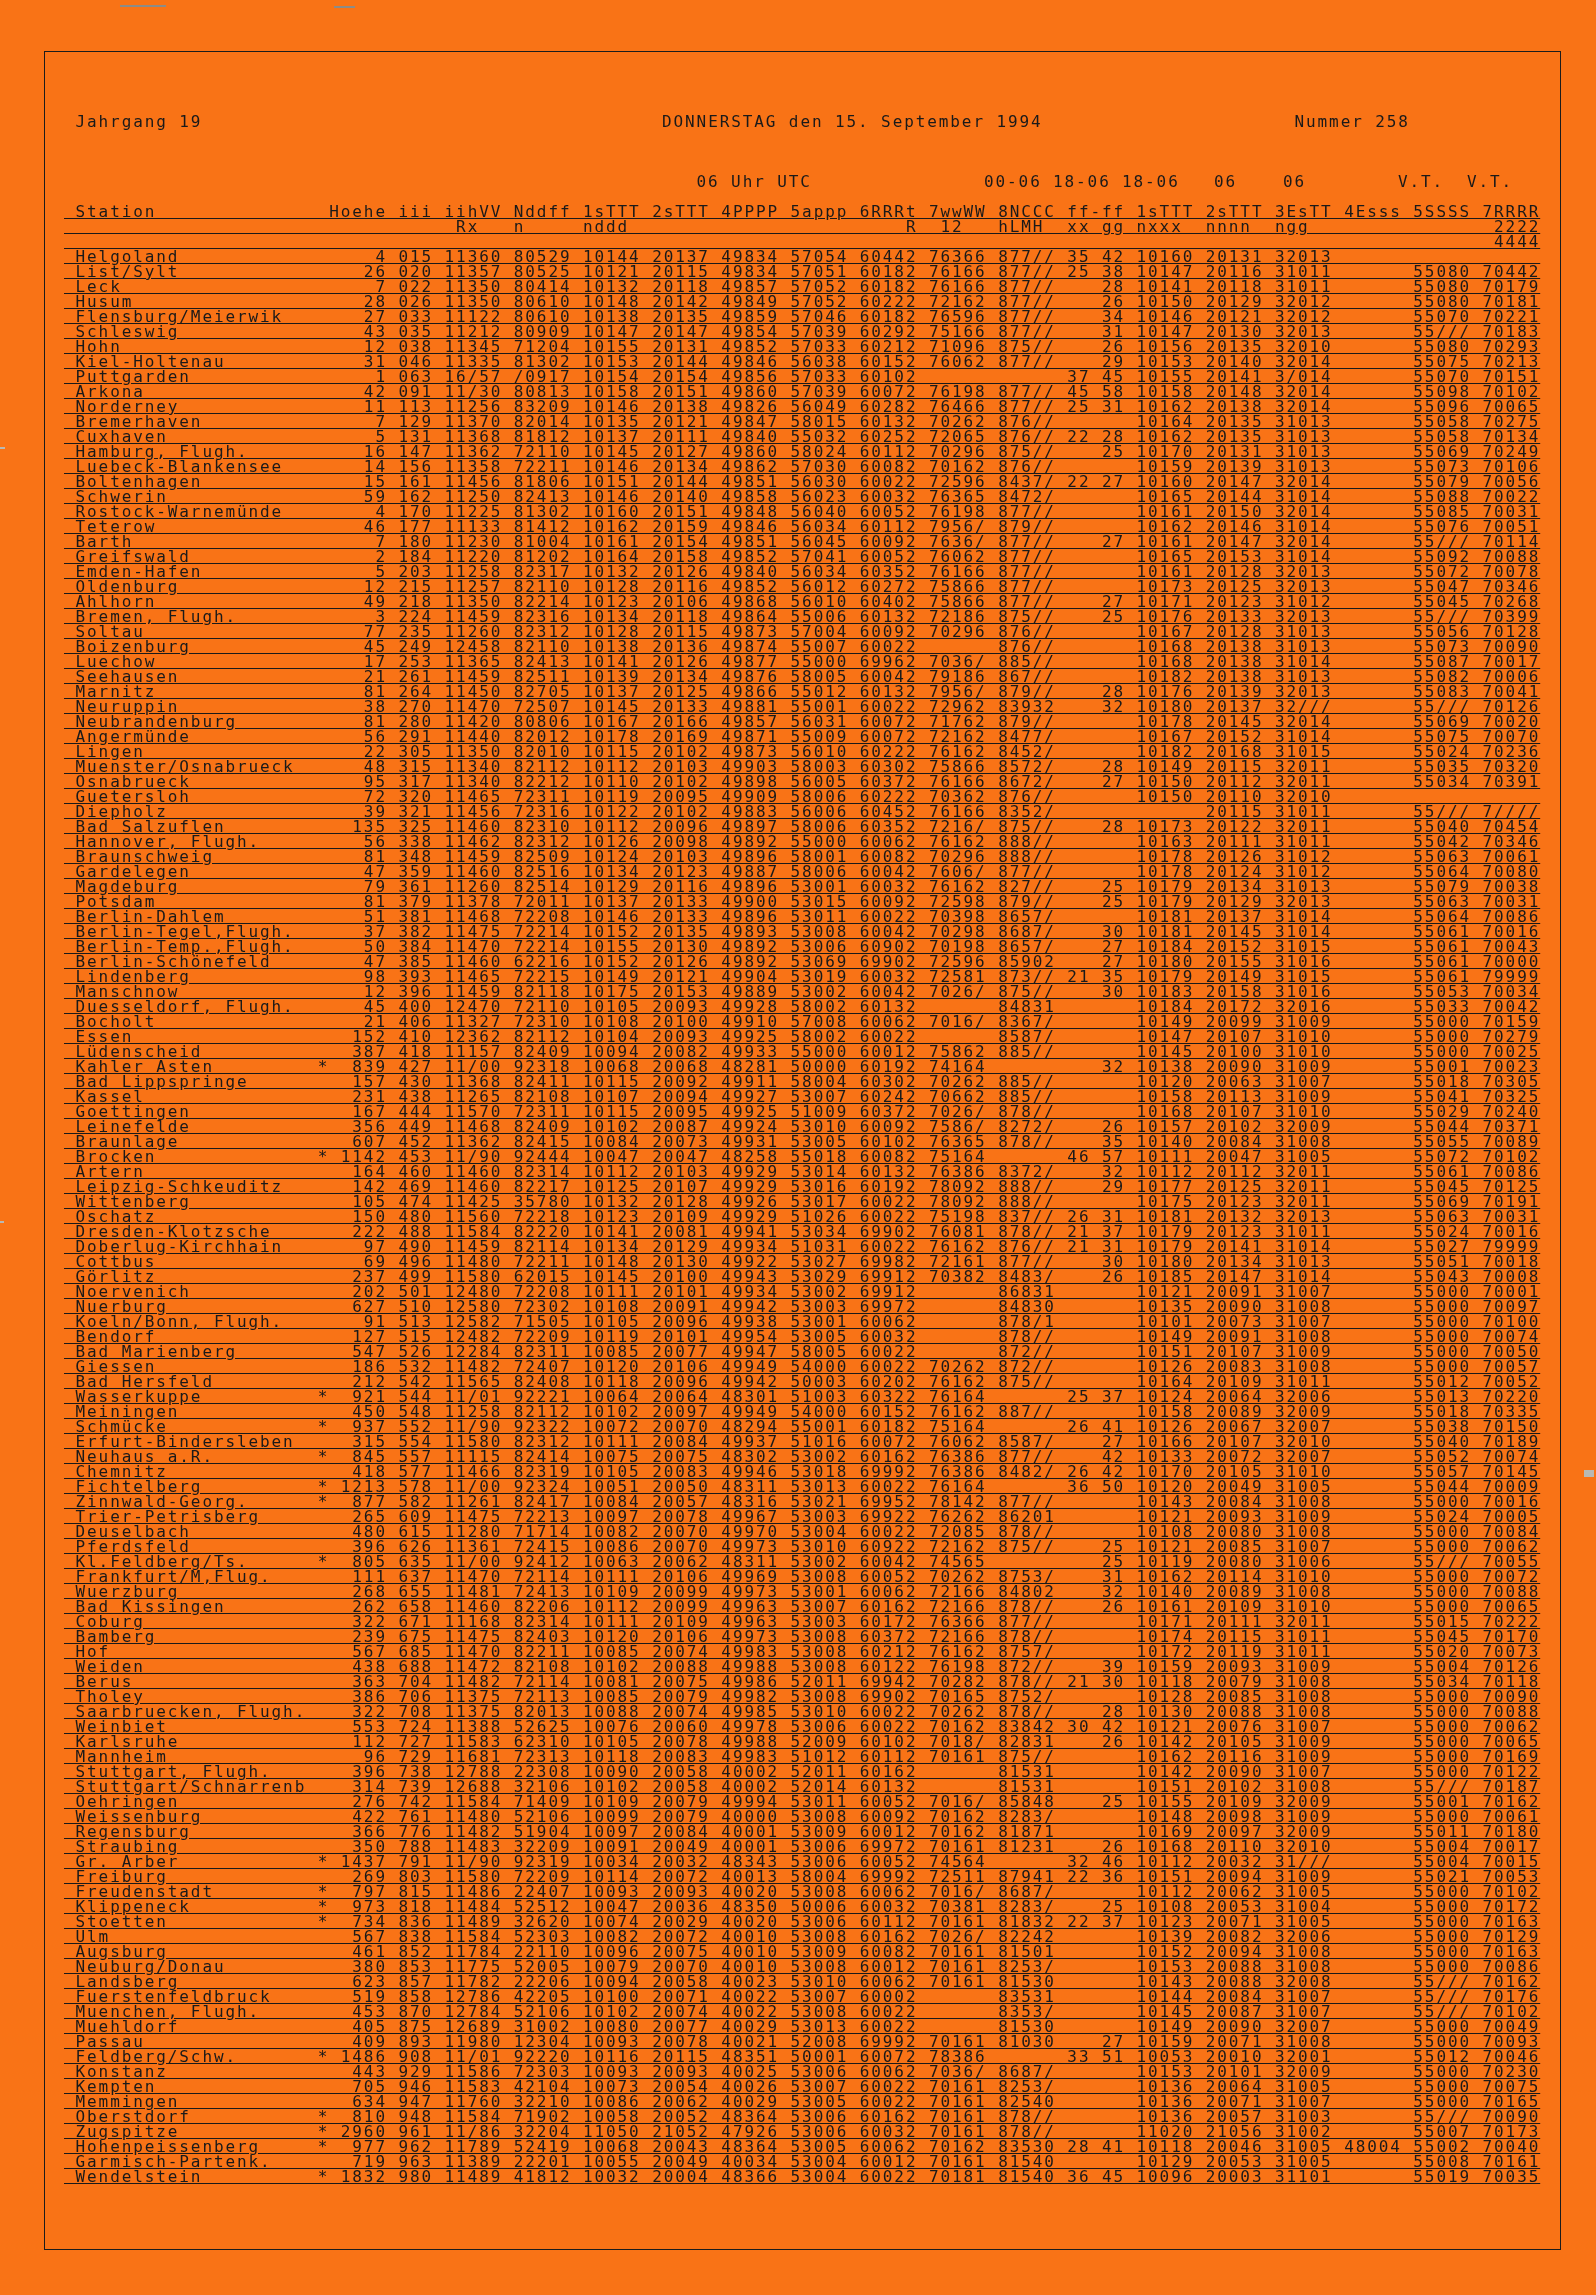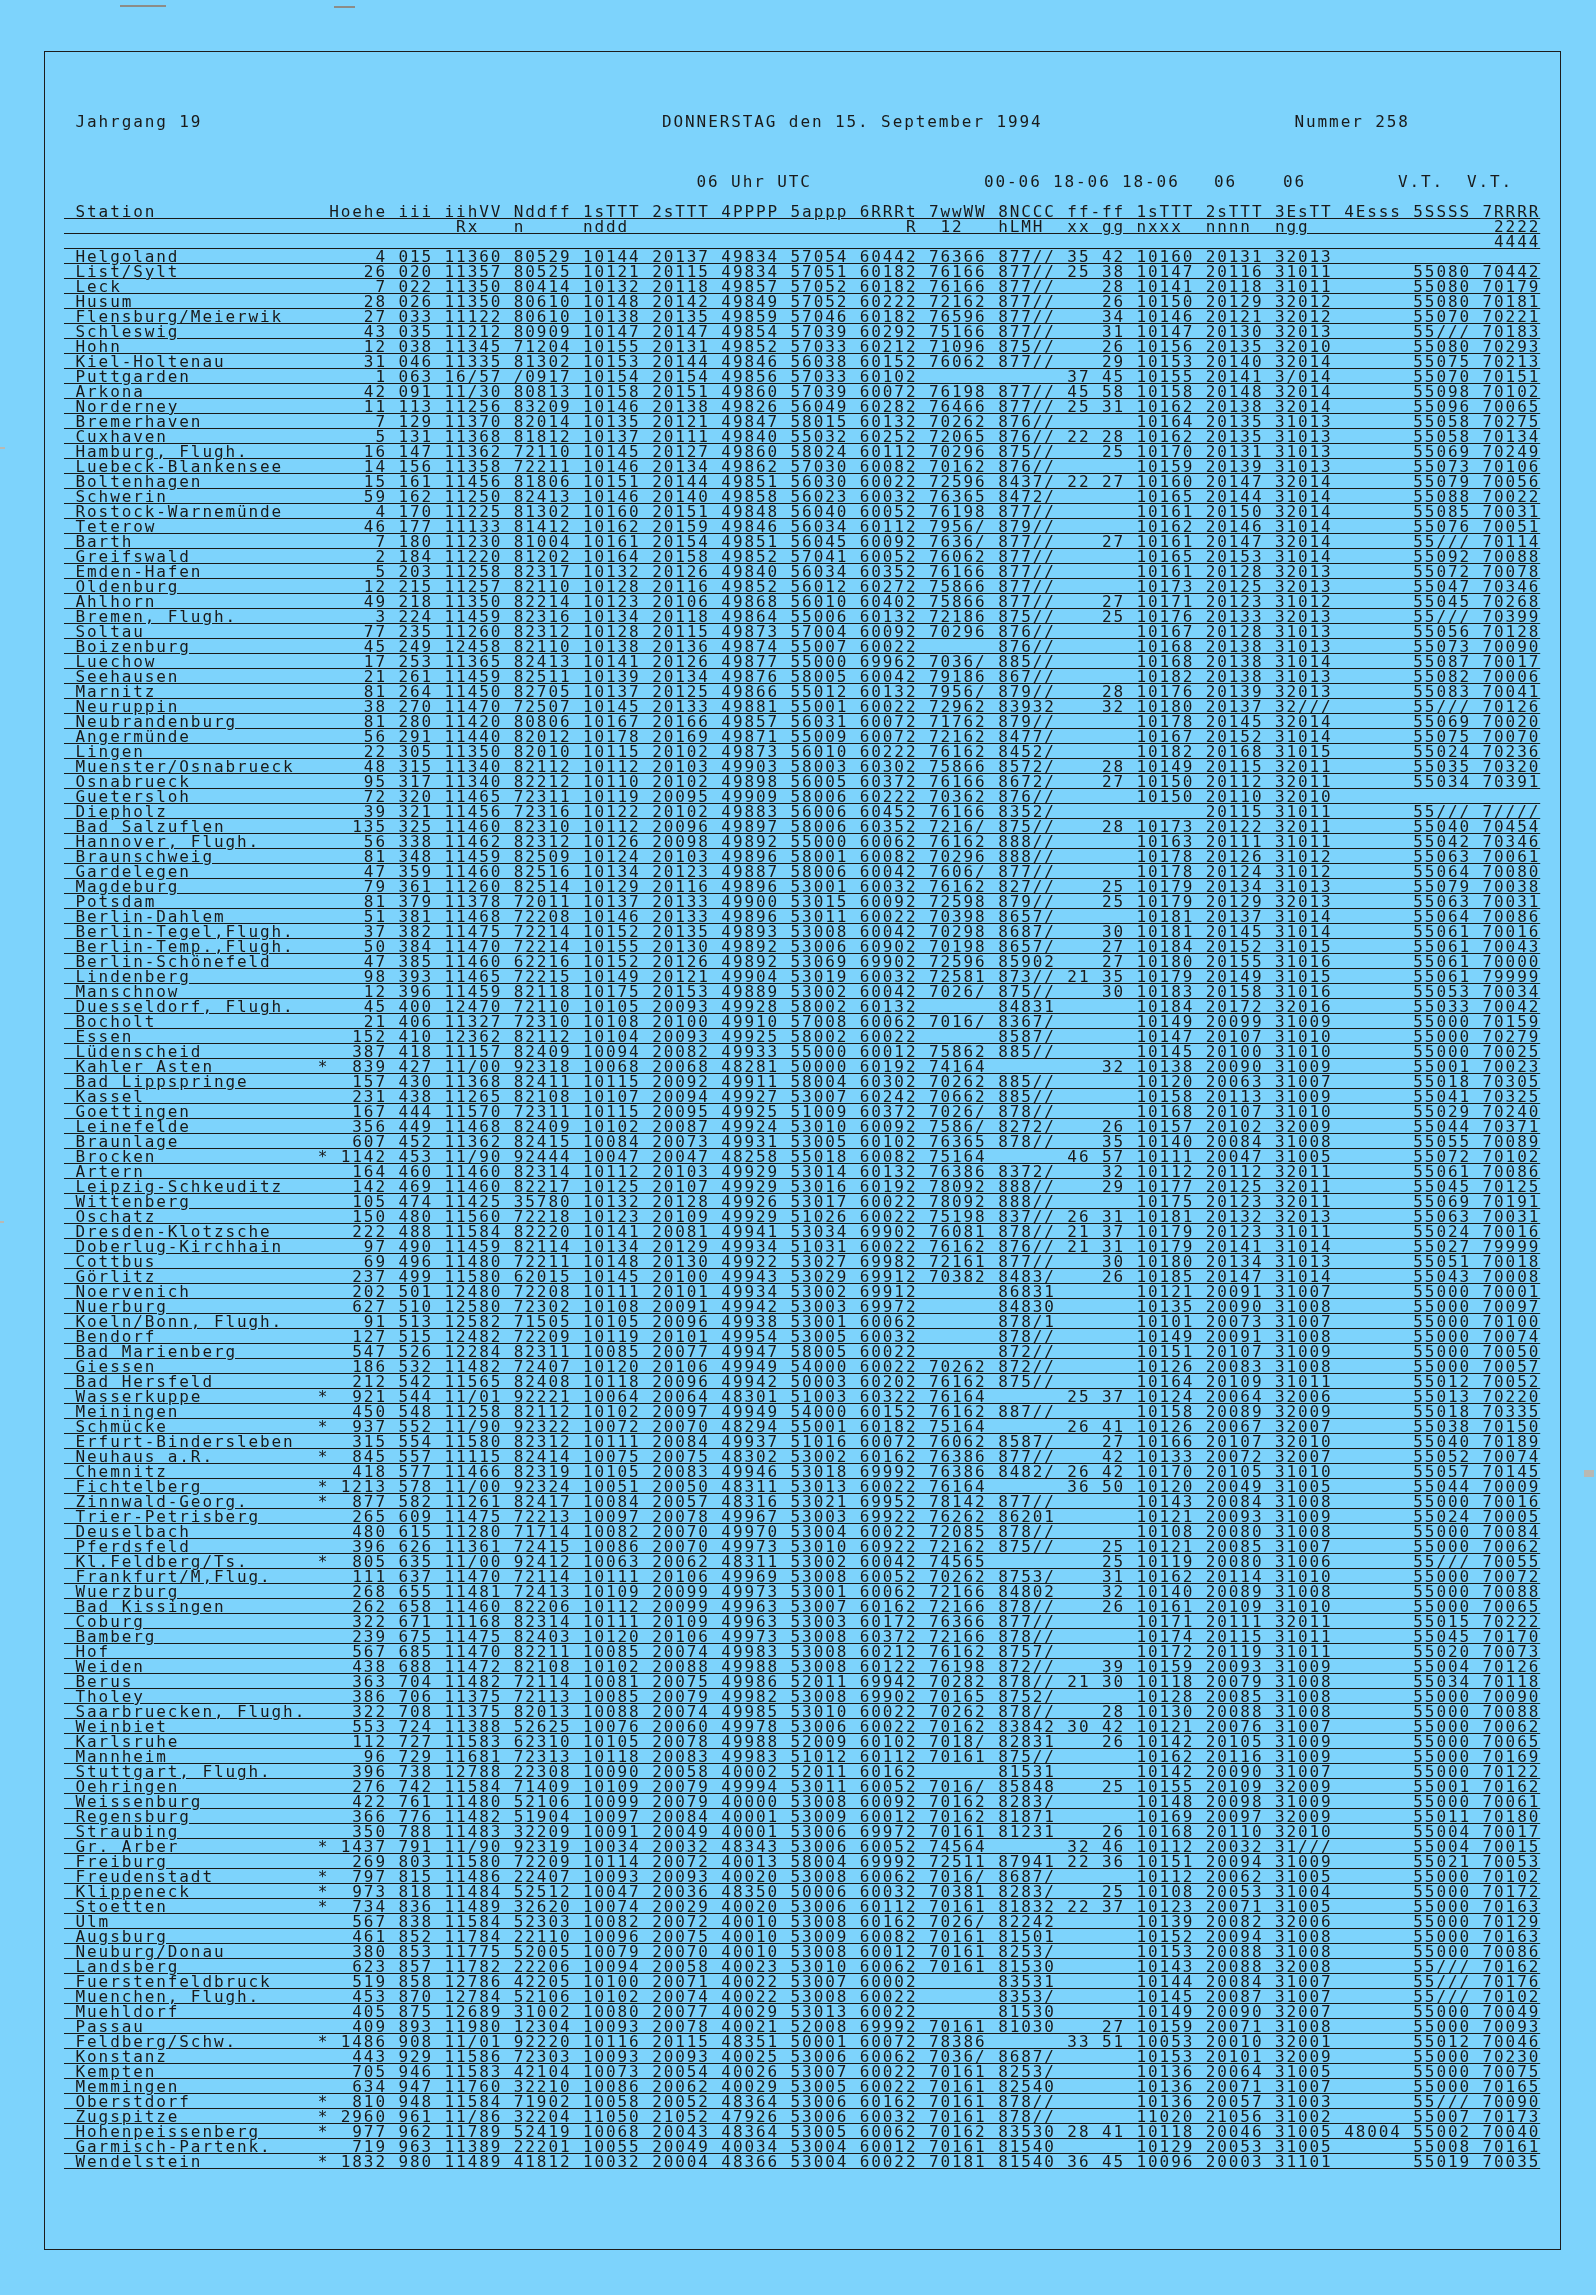--- a/index.html
+++ b/index.html
@@ -1,18 +1,18 @@
 <!DOCTYPE html>
 <html style="font-size:12.8px"><head>
 <meta charset="utf-8">
 <title>Document</title>
 <style>
   html,body{margin:0;padding:0;background:#f6f6f3;}
   .sheet{
-    position:relative;width:1596px;height:2295px;background:#7dd3fc;overflow:hidden;
+    position:relative;width:1596px;height:2295px;background:#f97316;overflow:hidden;
     font-family:"DejaVu Sans Mono",monospace;font-size:16px;letter-spacing:1.9px;color:#1a1a1a;
     --x0:64px; --y0:114px; --adv:11.5px; --lh:15px;
   }
   .frame{position:absolute;left:44px;top:51px;width:1515px;height:2197px;border:1.6px solid #1c1c1c;}
   .tag{position:absolute;white-space:pre;left:calc(var(--x0) + var(--c)*var(--adv));top:calc(var(--y0) + var(--l)*var(--lh));height:var(--lh);line-height:var(--lh);}
   #table-lines{position:absolute;left:var(--x0);top:calc(var(--y0) + 6*var(--lh));text-decoration:underline;}
   .line{height:var(--lh);line-height:var(--lh);white-space:pre;}
   .mark{position:absolute;background:#8c8c88;}
   .mark.faint{background:#b9b9b4;}
 </style>
@@ -141,20 +141,21 @@
       <div class="line"> Bamberg                 239 675 11475 82403 10120 20106 49973 53008 60372 72166 878//       10174 20115 31011       55045 70170</div>
       <div class="line"> Hof                     567 685 11470 82211 10085 20074 49983 53008 60212 76162 8757/       10172 20119 31011       55020 70073</div>
       <div class="line"> Weiden                  438 688 11472 82108 10102 20088 49988 53008 60122 76198 872//    39 10159 20093 31009       55004 70126</div>
       <div class="line"> Berus                   363 704 11482 72114 10081 20075 49986 52011 69942 70282 878// 21 30 10118 20079 31008       55034 70118</div>
       <div class="line"> Tholey                  386 706 11375 72113 10085 20079 49982 53008 69902 70165 8752/       10128 20085 31008       55000 70090</div>
       <div class="line"> Saarbruecken, Flugh.    322 708 11375 82013 10088 20074 49985 53010 60022 70262 878//    28 10130 20088 31008       55000 70088</div>
       <div class="line"> Weinbiet                553 724 11388 52625 10076 20060 49978 53006 60022 70162 83842 30 42 10121 20076 31007       55000 70062</div>
       <div class="line"> Karlsruhe               112 727 11583 62310 10105 20078 49988 52009 60102 7018/ 82831    26 10142 20105 31009       55000 70065</div>
       <div class="line"> Mannheim                 96 729 11681 72313 10118 20083 49983 51012 60112 70161 875//       10162 20116 31009       55000 70169</div>
       <div class="line"> Stuttgart, Flugh.       396 738 12788 22308 10090 20058 40002 52011 60162       81531       10142 20090 31007       55000 70122</div>
+      <div class="line"> Stuttgart/Schnarrenb    314 739 12688 32106 10102 20058 40002 52014 60132       81531       10151 20102 31008       55/// 70187</div>
       <div class="line"> Oehringen               276 742 11584 71409 10109 20079 49994 53011 60052 7016/ 85848    25 10155 20109 32009       55001 70162</div>
       <div class="line"> Weissenburg             422 761 11480 52106 10099 20079 40000 53008 60092 70162 8283/       10148 20098 31009       55000 70061</div>
       <div class="line"> Regensburg              366 776 11482 51904 10097 20084 40001 53009 60012 70162 81871       10169 20097 32009       55011 70180</div>
       <div class="line"> Straubing               350 788 11483 32209 10091 20049 40001 53006 69972 70161 81231    26 10168 20110 32010       55004 70017</div>
       <div class="line"> Gr. Arber            * 1437 791 11/90 92319 10034 20032 48343 53006 60052 74564       32 46 10112 20032 31///       55004 70015</div>
       <div class="line"> Freiburg                269 803 11580 72209 10114 20072 40013 58004 69992 72511 87941 22 36 10151 20094 31009       55021 70053</div>
       <div class="line"> Freudenstadt         *  797 815 11486 22407 10093 20093 40020 53008 60062 7016/ 8687/       10112 20062 31005       55000 70102</div>
       <div class="line"> Klippeneck           *  973 818 11484 52512 10047 20036 48350 50006 60032 70381 8283/    25 10108 20053 31004       55000 70172</div>
       <div class="line"> Stoetten             *  734 836 11489 32620 10074 20029 40020 53006 60112 70161 81832 22 37 10123 20071 31005       55000 70163</div>
       <div class="line"> Ulm                     567 838 11584 52303 10082 20072 40010 53008 60162 7026/ 82242       10139 20082 32006       55000 70129</div>

